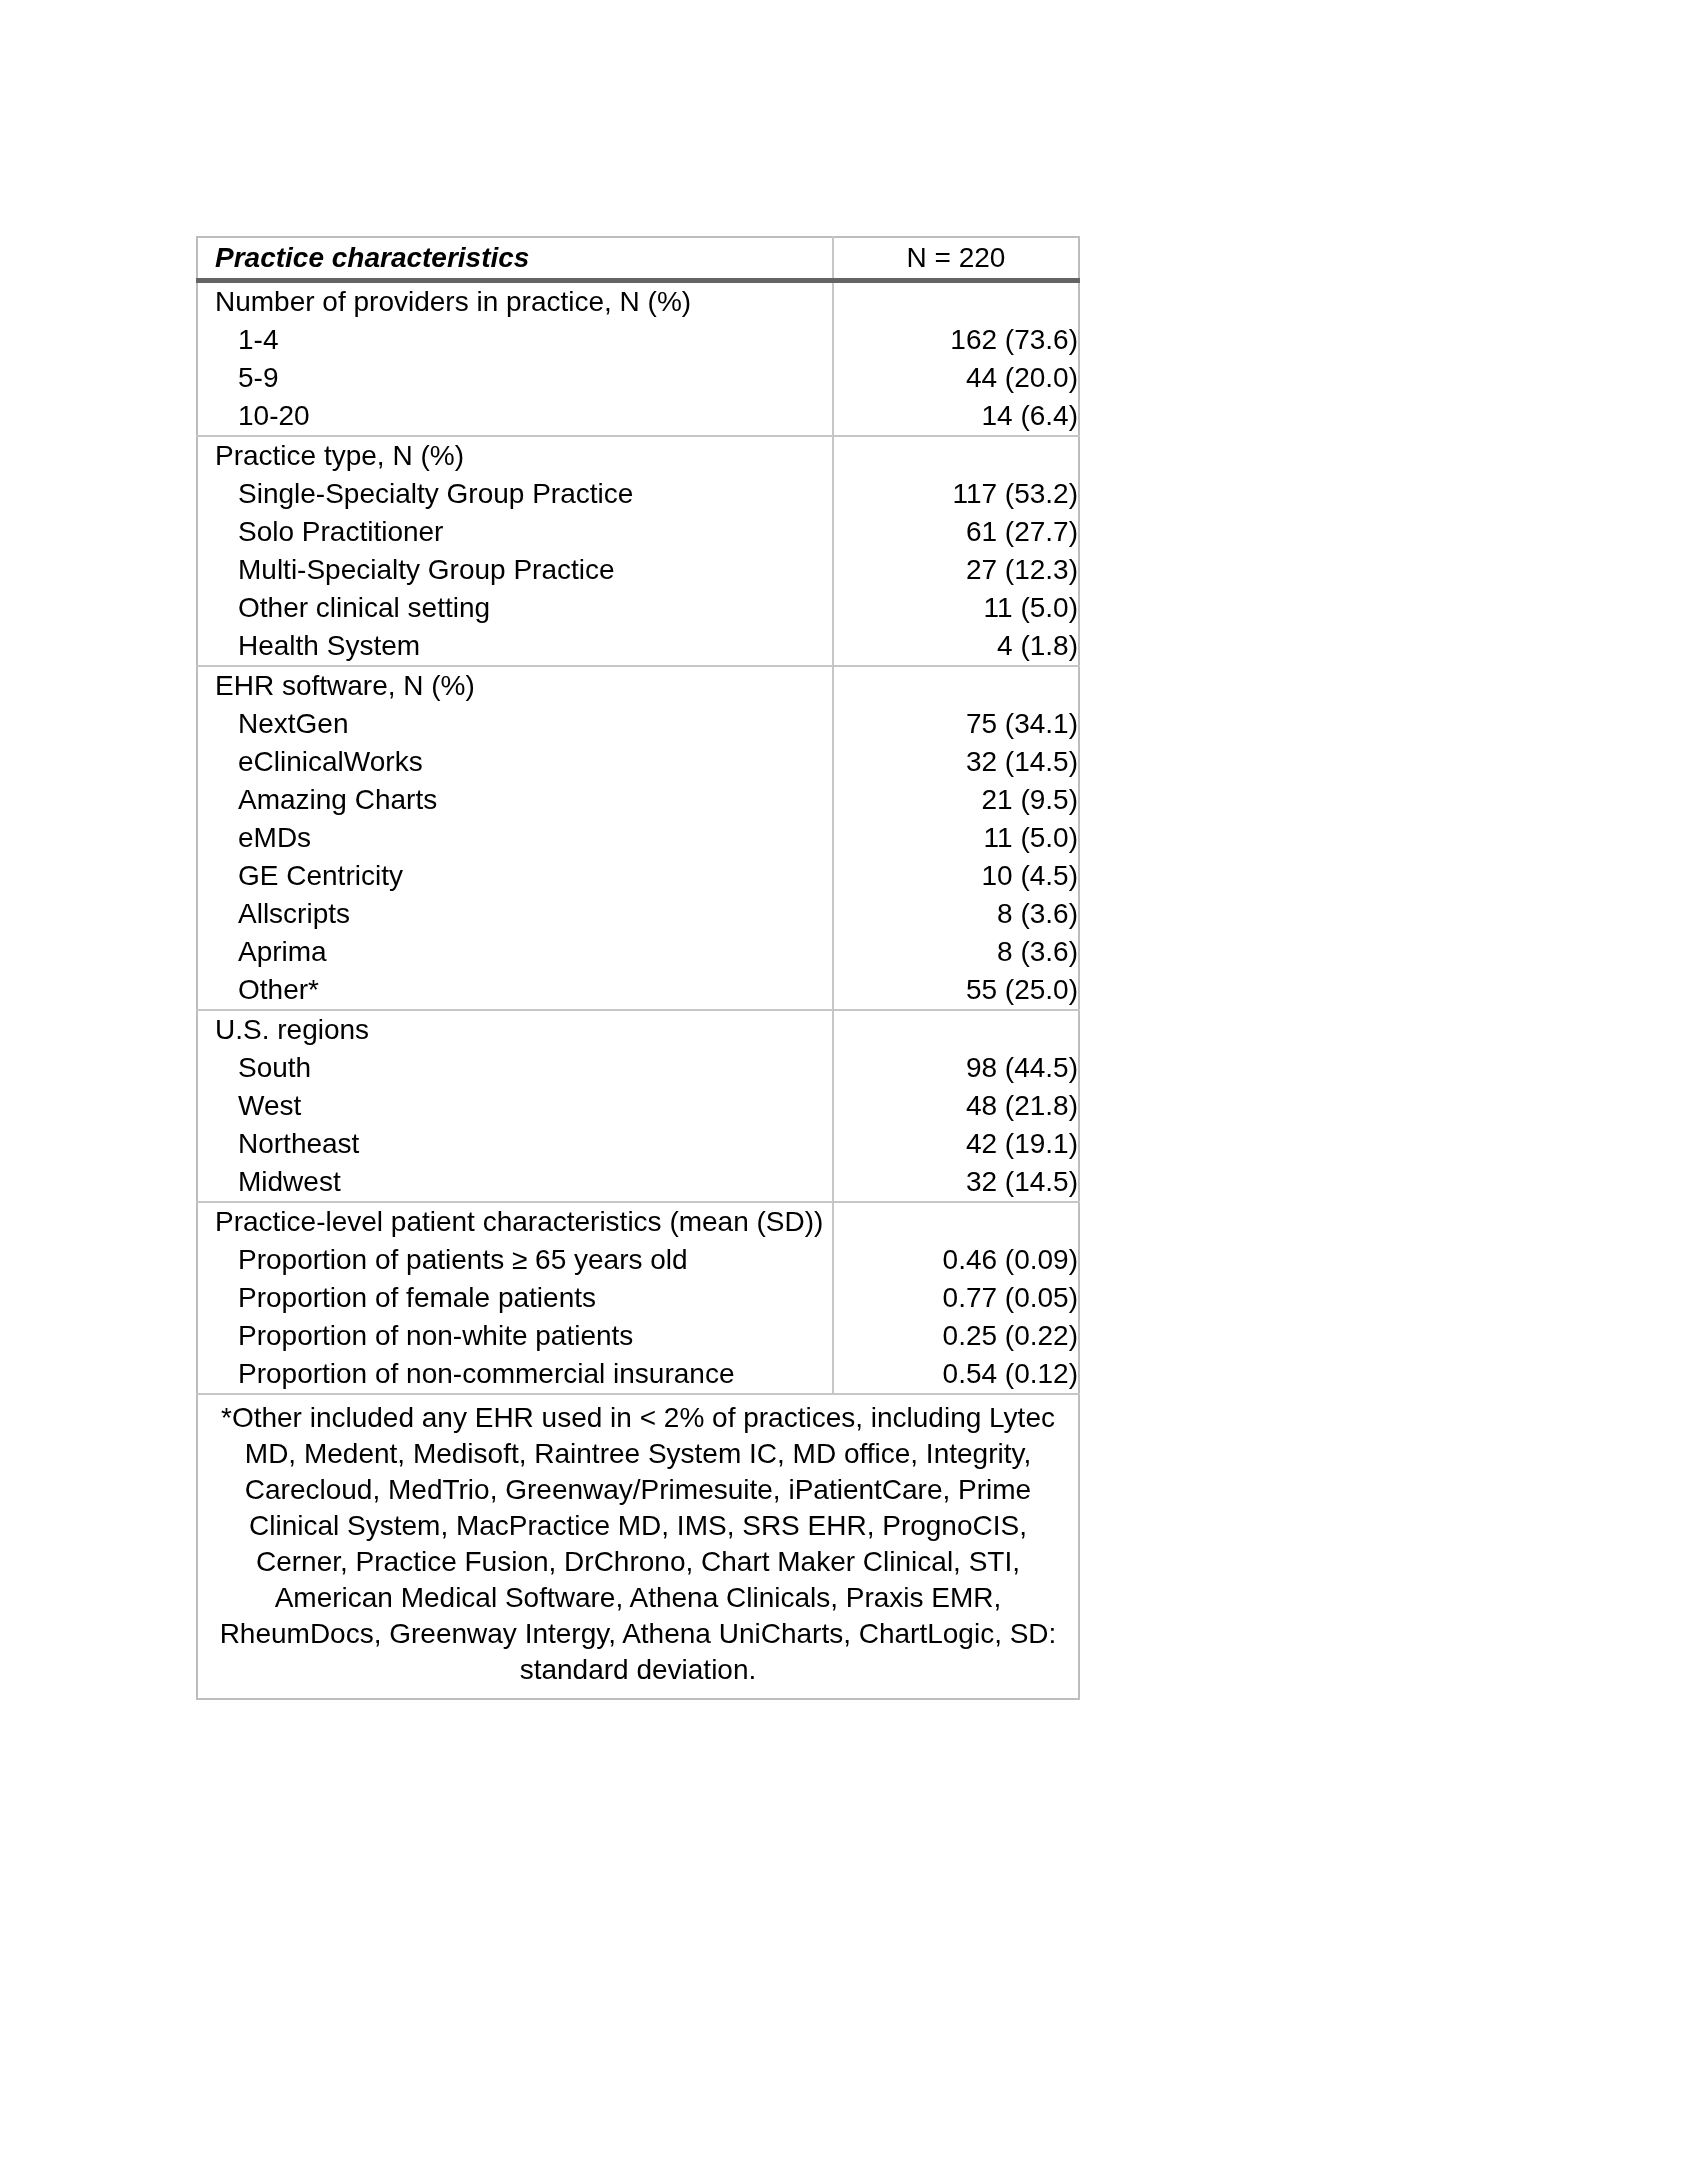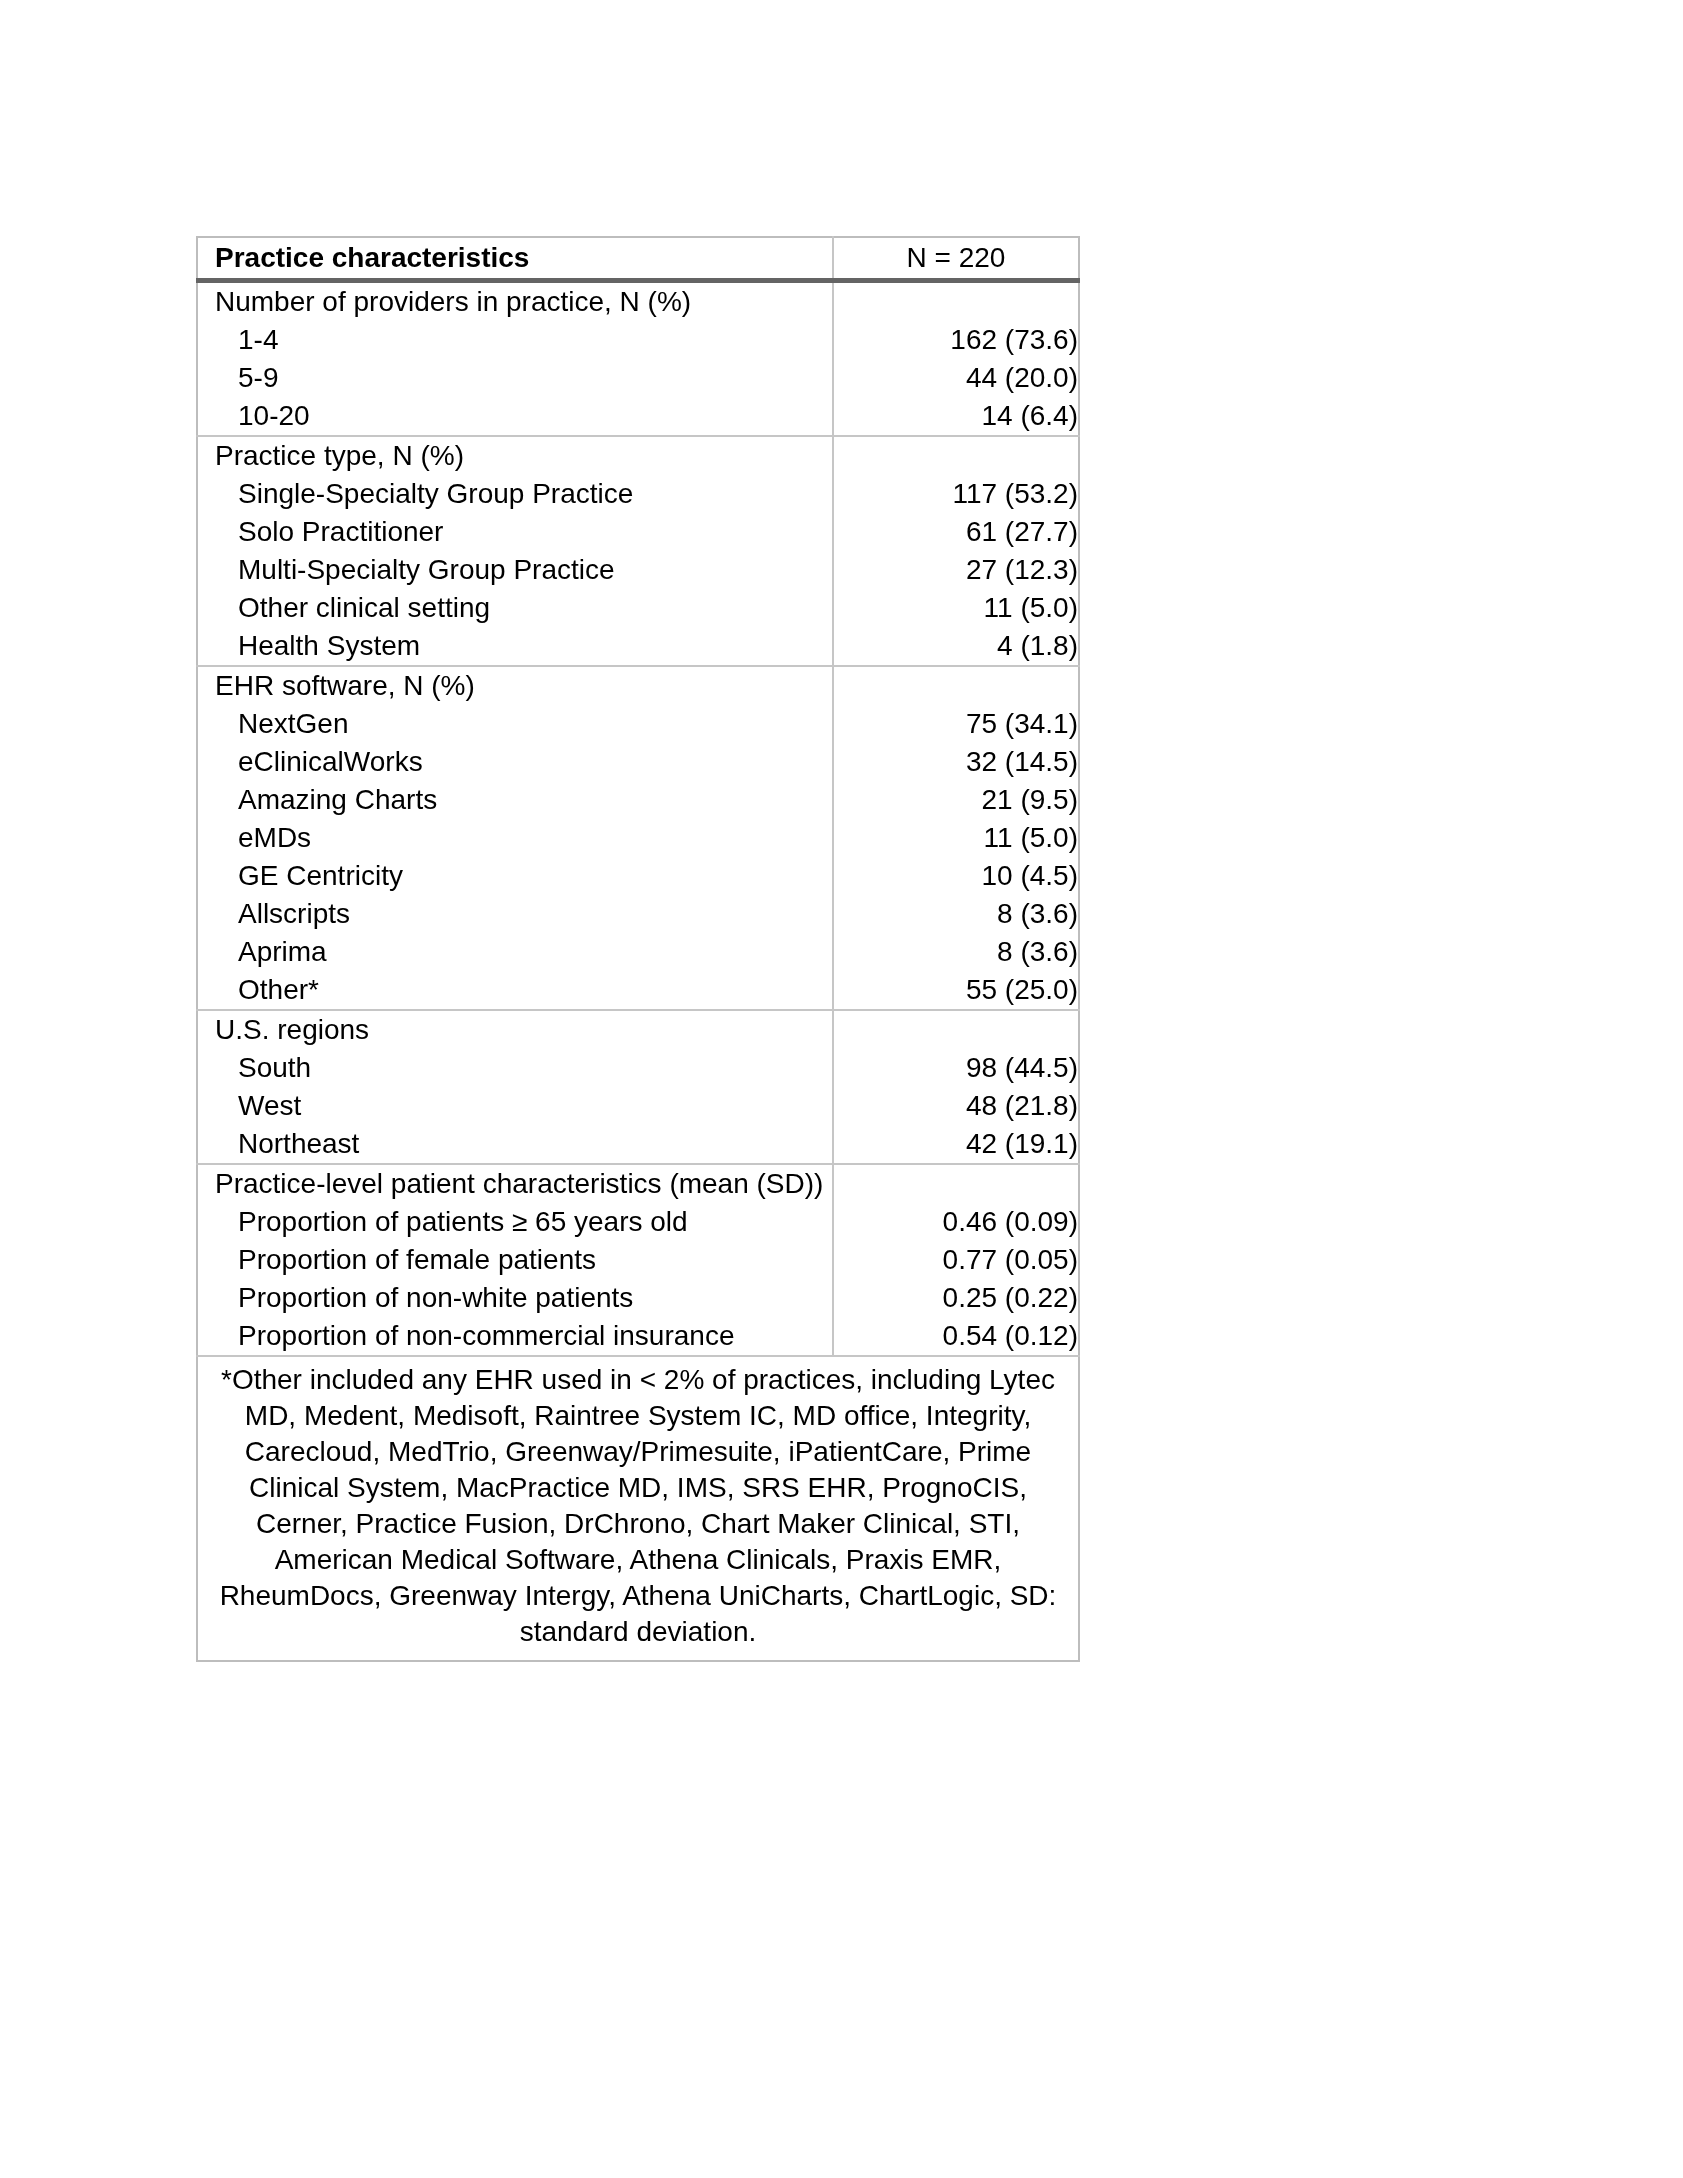--- a/index.html
+++ b/index.html
@@ -28,20 +28,21 @@
     padding: 0;
     vertical-align: middle;
     font-size: 28px;
     line-height: 1.2;
   }
   th { height: 40px; }
   .th-label {
     text-align: left;
     padding-left: 17px;
     font-weight: bold;
+    font-style: italic;
     border-right: 2px solid #c6c6c6;
     border-bottom: 5px solid #646464;
   }
   .th-value {
     text-align: center;
     font-weight: normal;
     border-bottom: 5px solid #646464;
   }
   td { height: 38px; }
   .label-cell { border-right: 2px solid #c6c6c6; }
@@ -159,20 +160,24 @@
           <td class="value-cell">98 (44.5)</td>
         </tr>
         <tr class="item-row">
           <td class="label-cell item-label">West</td>
           <td class="value-cell">48 (21.8)</td>
         </tr>
         <tr class="item-row">
           <td class="label-cell item-label">Northeast</td>
           <td class="value-cell">42 (19.1)</td>
         </tr>
+        <tr class="item-row">
+          <td class="label-cell item-label">Midwest</td>
+          <td class="value-cell">32 (14.5)</td>
+        </tr>
         <tr class="group-row section-start">
           <td class="label-cell group-label">Practice-level patient characteristics (mean (SD))</td>
           <td class="value-cell"></td>
         </tr>
         <tr class="item-row">
           <td class="label-cell item-label">Proportion of patients ≥ 65 years old</td>
           <td class="value-cell">0.46 (0.09)</td>
         </tr>
         <tr class="item-row">
           <td class="label-cell item-label">Proportion of female patients</td>

